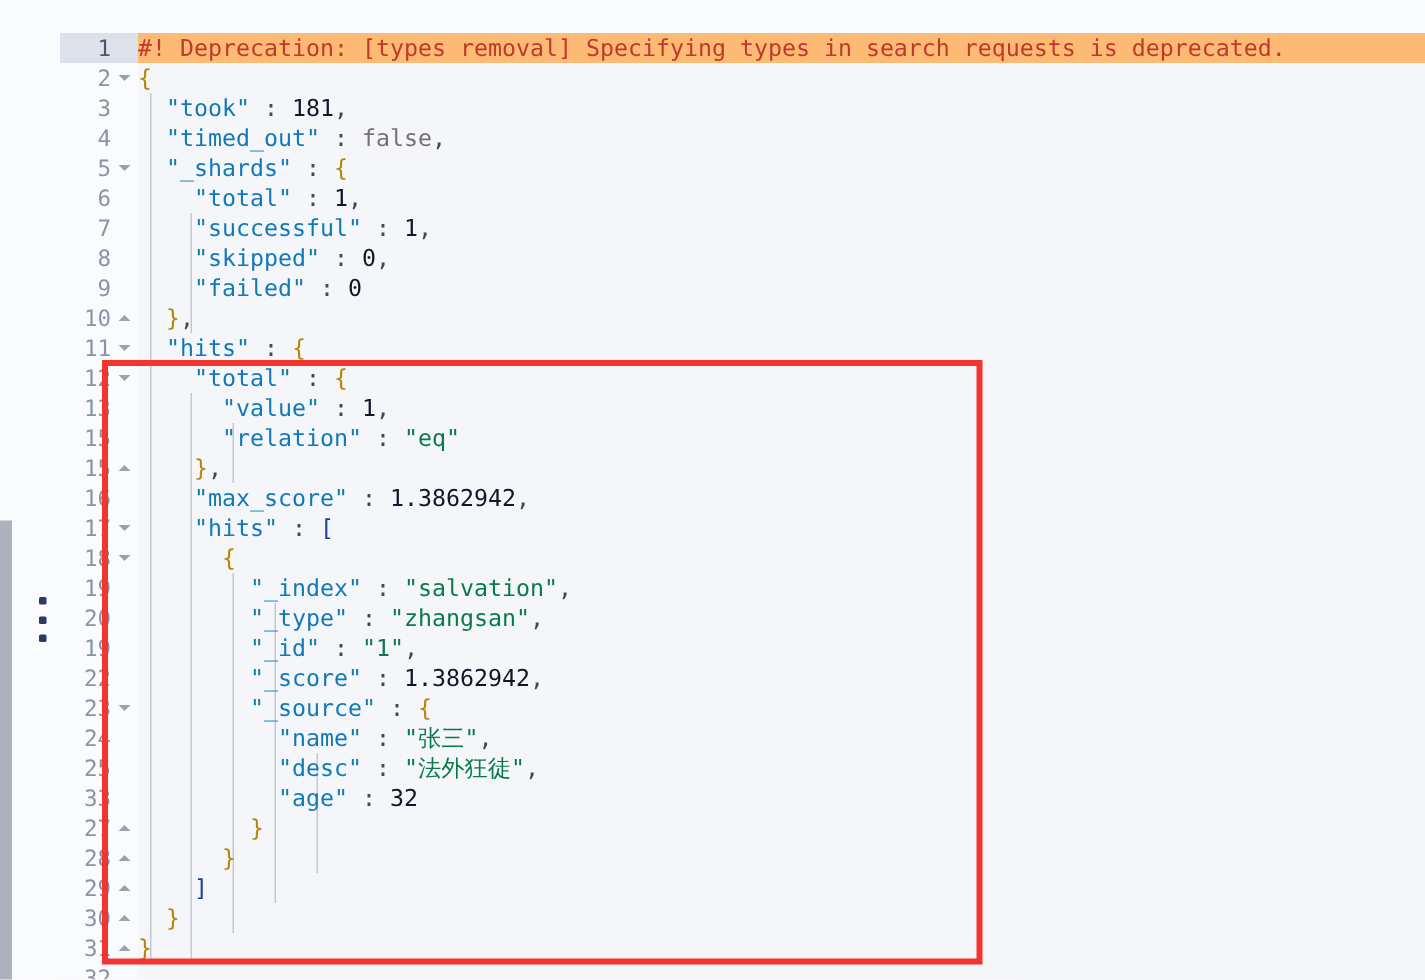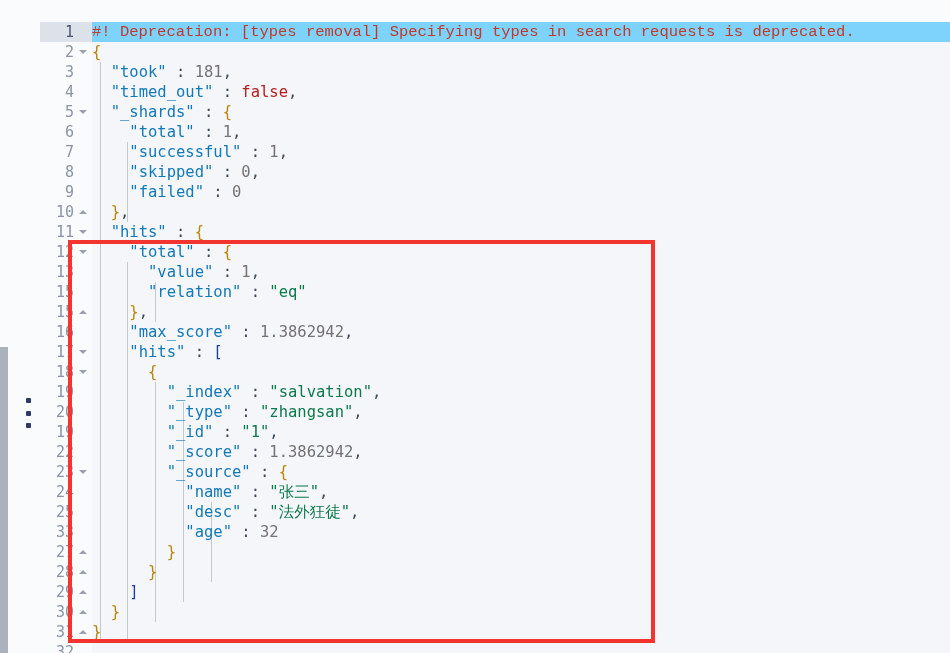--- a/index.html
+++ b/index.html
@@ -123,29 +123,28 @@
   }
   .code-line {
     position: relative;
     height: 20px;
     line-height: 20px;
     font-size: 15.5px;
     white-space: pre;
     color: #0b5d8f;
   }
   .code-line.active-line {
-    background: #7dd3fc;
-    font-family: Liberation Mono, monospace;
+    background: #fdba74;
   }
 
   
   .tok-key    { color: #1279b8; }
   .tok-str    { color: #0b7a4b; }
-  .tok-num    { color: #737373; text-align: center; }
-  .tok-bool   { color: #b91c1c; }
+  .tok-num    { color: #0f172a; text-align: center; }
+  .tok-bool   { color: #737373; }
   .tok-brace  { color: #b8860b; }
   .tok-brack  { color: #1b3fa0; }
   .tok-punct  { color: #3b4a5a; }
   .tok-warn   { color: #c0392b; }
 
   
   .indent-guides {
     position: absolute;
     left: 52px; top: 0;
     width: 858px; height: 631px;

